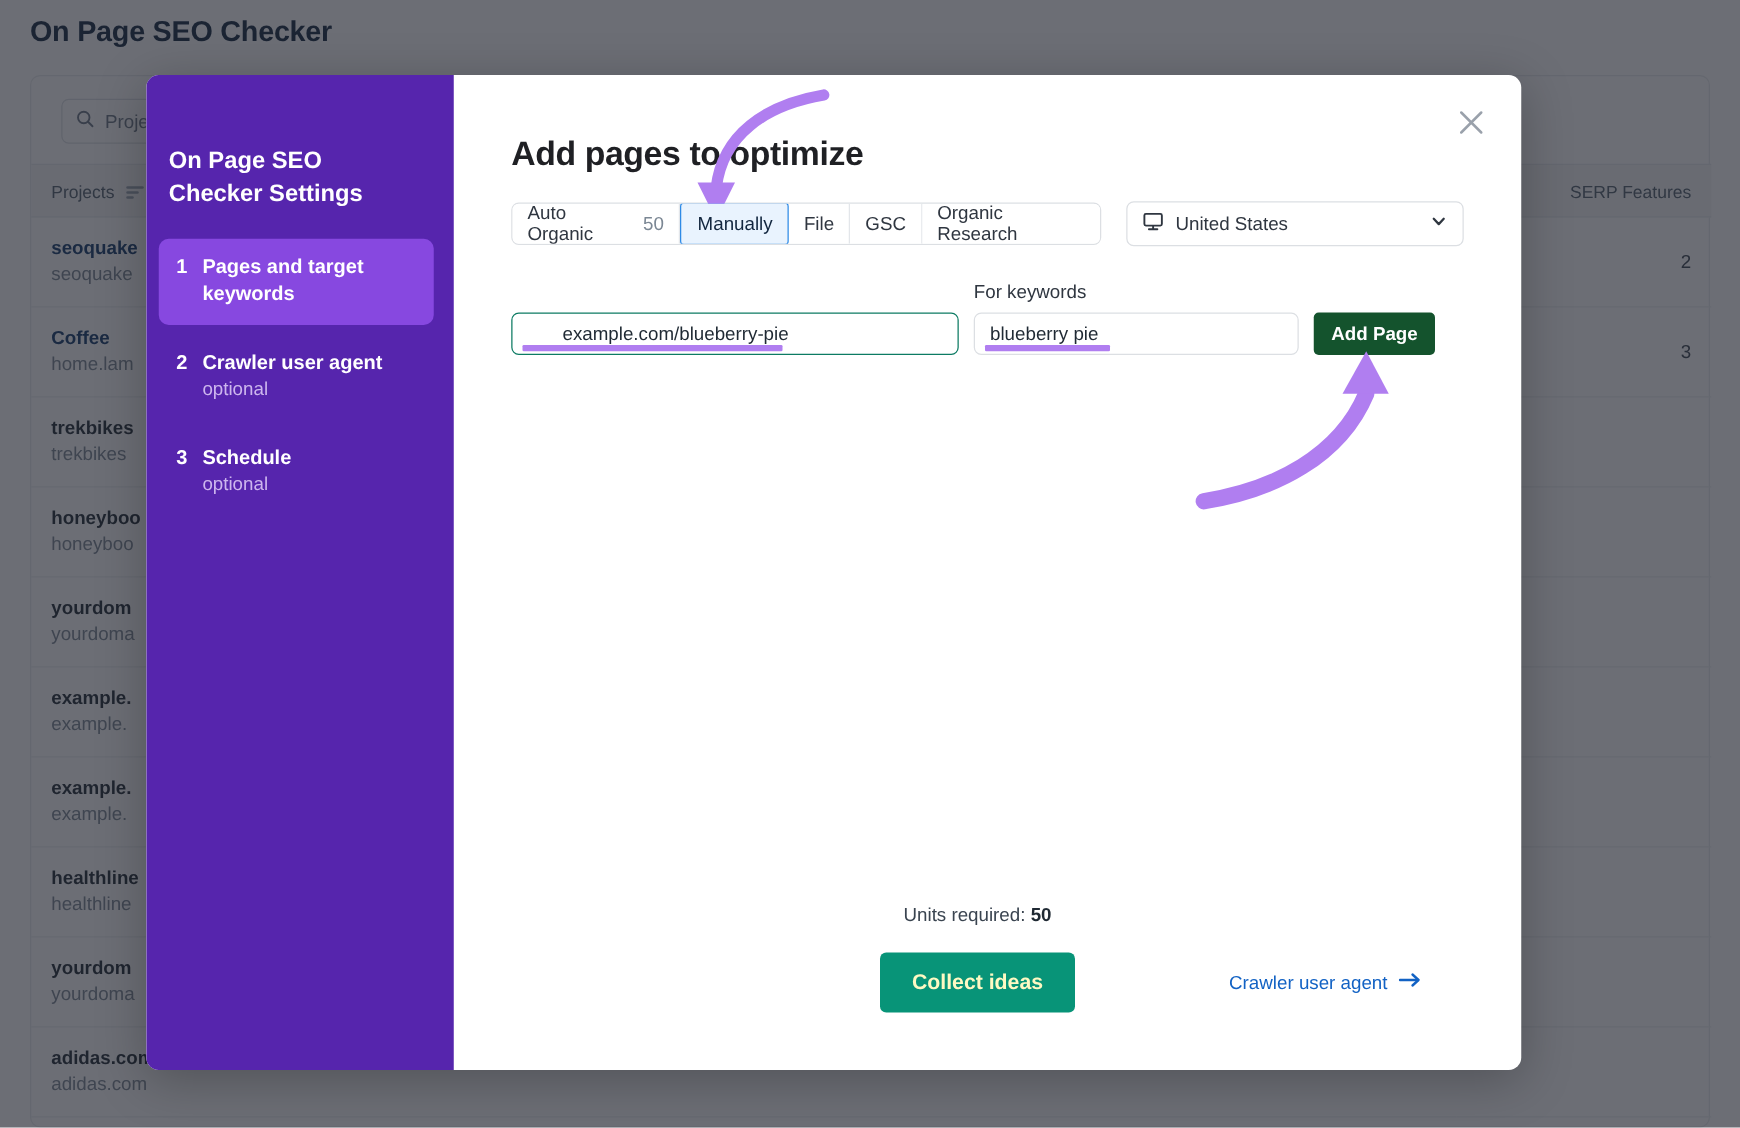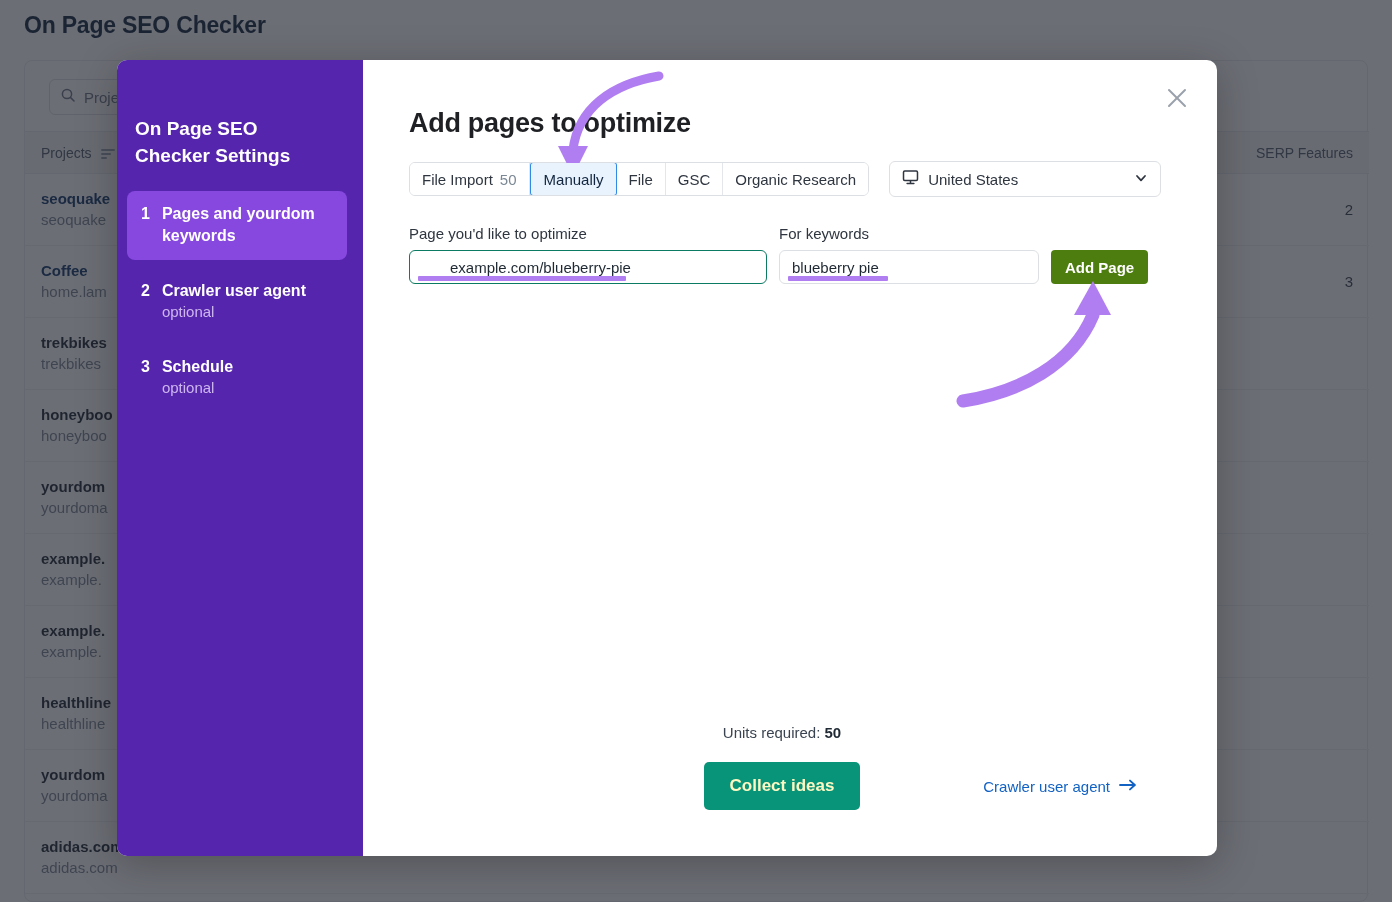--- a/index.html
+++ b/index.html
@@ -184,21 +184,21 @@
   .txt-input.focused { border: 1px solid #0c7b63; }
   #page-input { width: 358px; padding-left: 40px; }
   #kw-input { width: 260px; }
   .hl-underline {
     position: absolute; left: 9px; bottom: 3px;
     height: 5px; background: #b07ef0; border-radius: 1px;
     pointer-events: none;
   }
   #add-page-btn {
     height: 34px;
-    background: #4d7c0f; color: #fff;
+    background: #14532d; color: #fff;
     font-size: 15px; font-weight: 700;
     border: none; border-radius: 4px;
     padding: 0 14px; cursor: pointer;
     font-family: "Liberation Sans", sans-serif;
   }
 
   #footer {
     position: absolute; left: 0; right: 16px; bottom: 46px;
     padding: 0 64px;
   }
@@ -347,21 +347,21 @@
 <div id="overlay"></div>
 
 <div id="modal">
 
   <div id="modal-sidebar">
     <div id="sidebar-title">On Page SEO Checker Settings</div>
     <div id="steps">
         <div class="step active">
           <div class="num">1</div>
           <div class="txt">
-            <div class="lbl">Pages and yourdom keywords</div>
+            <div class="lbl">Pages and target keywords</div>
           </div>
         </div>
         <div class="step">
           <div class="num">2</div>
           <div class="txt">
             <div class="lbl">Crawler user agent</div>
             <div class="opt">optional</div>
           </div>
         </div>
         <div class="step">
@@ -381,21 +381,21 @@
         <line x1="3" y1="3" x2="19" y2="19" stroke="#9aa1ab" stroke-width="2" stroke-linecap="round"></line>
         <line x1="19" y1="3" x2="3" y2="19" stroke="#9aa1ab" stroke-width="2" stroke-linecap="round"></line>
       </svg>
     </div>
 
     <div id="modal-title">Add pages to optimize</div>
 
     <div id="controls-row">
       <div id="tabs">
           <div class="tab">
-            <span>File Import</span>
+            <span>Auto Organic</span>
             <span class="count">50</span>
           </div>
           <div class="tab selected">
             <span>Manually</span>
           </div>
           <div class="tab">
             <span>File</span>
           </div>
           <div class="tab">
             <span>GSC</span>
@@ -417,21 +417,20 @@
         <span class="chev">
           <svg width="14" height="14" viewBox="0 0 14 14" fill="none">
             <path d="M3 5 L7 9.3 L11 5" stroke="#2f3640" stroke-width="1.8" stroke-linecap="round" stroke-linejoin="round"></path>
           </svg>
         </span>
       </div>
     </div>
 
     <div id="fields">
       <div>
-        <div class="field-label">Page you'd like to optimize</div>
         <div class="field-wrap">
           <input id="page-input" class="txt-input focused" type="text" value="example.com/blueberry-pie" placeholder="Enter page URL" style="">
           <div class="hl-underline" style="width:208px"></div>
         </div>
       </div>
 
       <div>
         <div class="field-label">For keywords</div>
         <div class="field-wrap">
           <input id="kw-input" class="txt-input" type="text" value="blueberry pie" placeholder="Enter keyword" style="">

